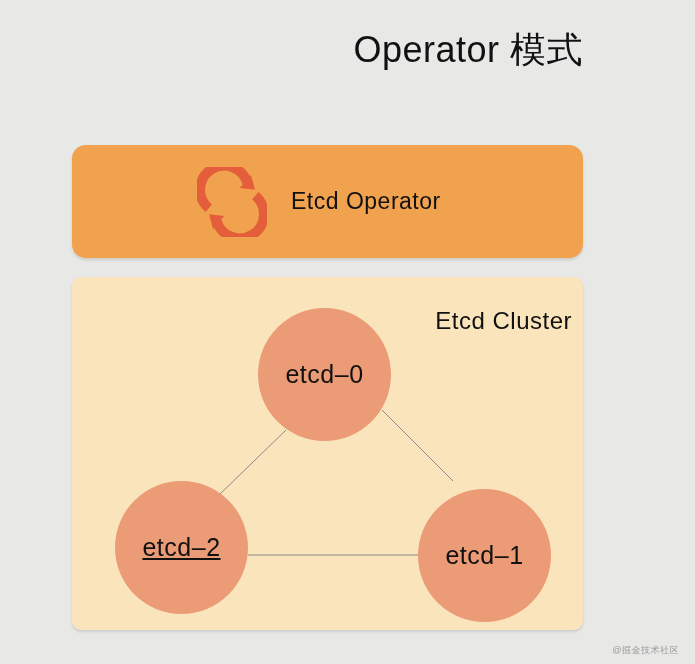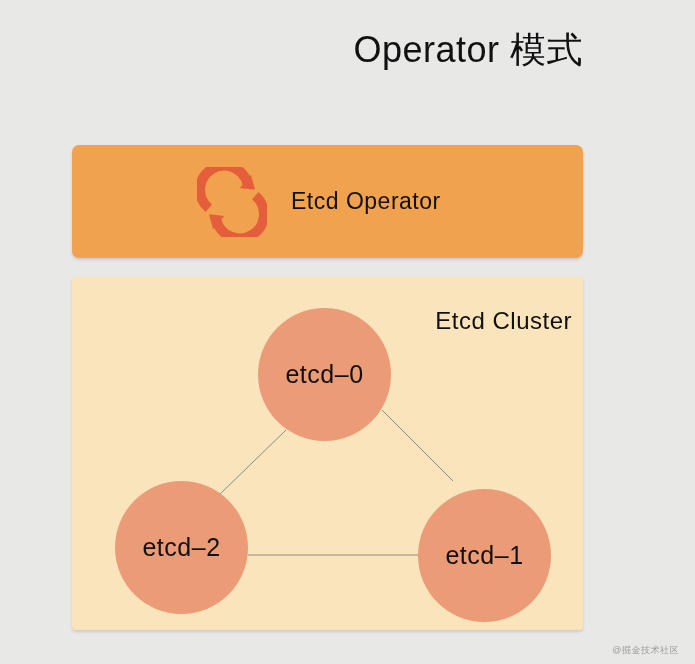--- a/index.html
+++ b/index.html
@@ -29,42 +29,42 @@
     font-size:36px;
     font-weight:400;
     letter-spacing:0.5px;
     color:var(--text);
   }
   .operator-box{
     position:absolute;
     left:72px;top:145px;
     width:511px;height:113px;
     background:var(--operator-box);
-    border-radius:7px;
+    border-radius:14px;
     display:flex;
     align-items:center;
     padding-left:125px;
     gap:24px;
     box-shadow:0 2px 3px rgba(0,0,0,0.12);
   }
   .operator-label{
     font-size:23px;
     letter-spacing:0.5px;
   }
   .sync-icon{
     width:70px;height:72px;
     display:flex;align-items:center;justify-content:center;
     flex:0 0 auto;
   }
   .cluster-box{
     position:absolute;
     left:72px;top:277px;
     width:511px;height:353px;
     background:var(--cluster-box);
-    border-radius:4px;
+    border-radius:9px;
     box-shadow:0 2px 3px rgba(0,0,0,0.12);
   }
   .cluster-label{
     position:absolute;
     top:30px;right:11px;
     font-size:24px;
     letter-spacing:0.5px;
   }
   .edges{
     position:absolute;
@@ -75,21 +75,21 @@
     width:133px;height:133px;
     border-radius:50%;
     background:var(--node);
     display:flex;
     align-items:center;
     justify-content:center;
     font-size:25px;
     letter-spacing:0.5px;
   }
   .node-0{left:186px;top:31px;}
-  .node-2{left:43px;top:204px;}
+  .node-2{left:43px;top:204px;text-decoration:underline;}
   .node-1{left:346px;top:212px;align-items:center;}
   .watermark{
     position:absolute;
     right:16px;bottom:7px;
     font-size:9px;
     color:var(--watermark);
     letter-spacing:0.5px;
     margin-top:32px;
   }
 </style>

